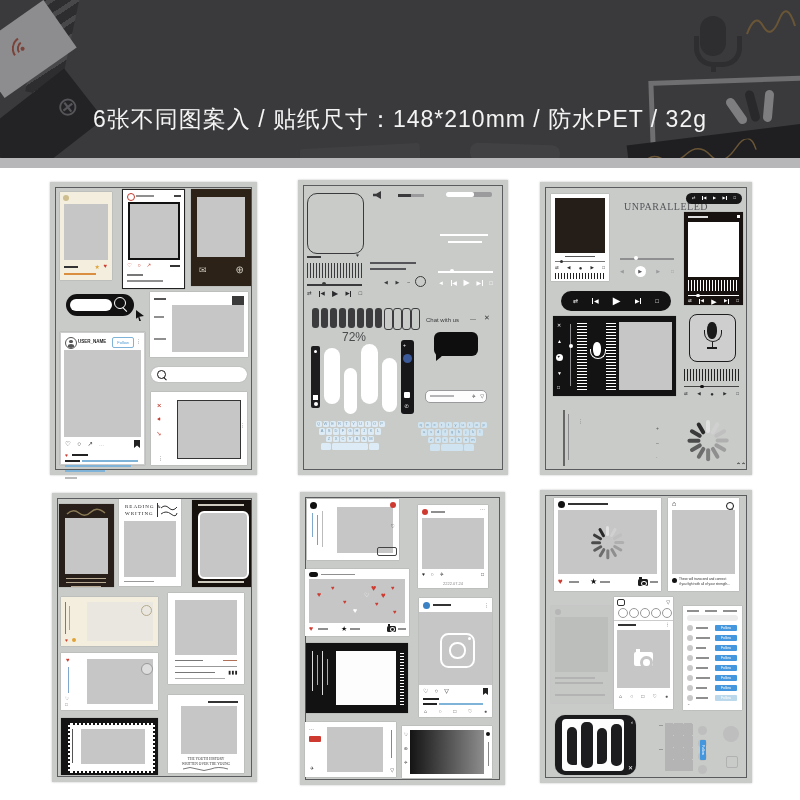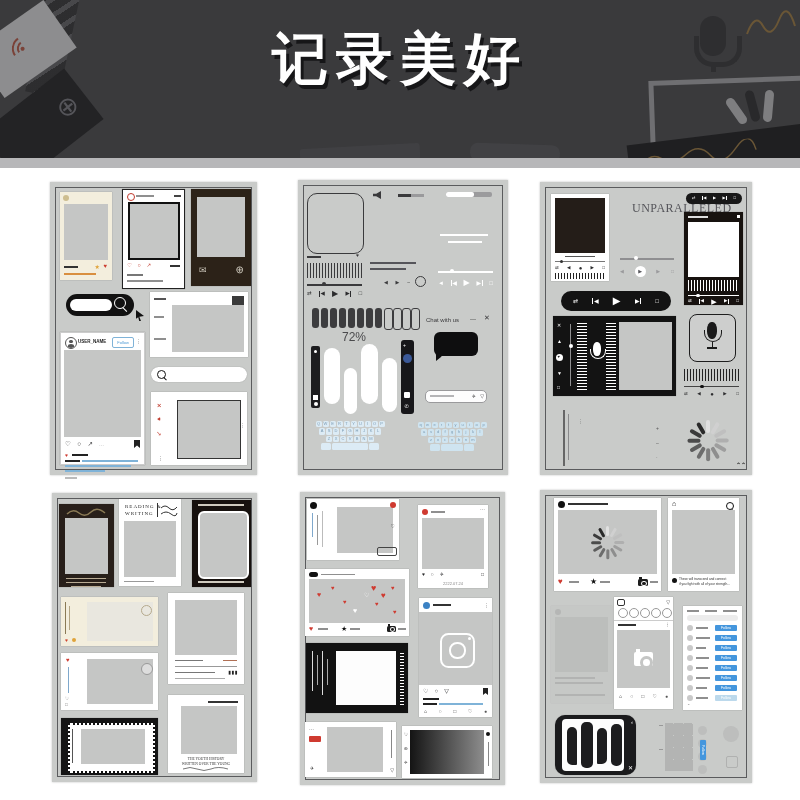--- a/index.html
+++ b/index.html
@@ -76,21 +76,21 @@
   <i style="left:732px;top:96px;width:9px;height:30px;background:#7e7e80;border-radius:5px;transform:rotate(-35deg)"></i>
   <i style="left:748px;top:90px;width:9px;height:32px;background:#29292b;border-radius:5px;transform:rotate(-15deg)"></i>
   <i style="left:764px;top:90px;width:9px;height:32px;background:#7e7e80;border-radius:5px;transform:rotate(5deg)"></i>
   <i style="left:628px;top:134px;width:185px;height:34px;background:#1f1f21;transform:rotate(-7deg)">
     <svg width="120" height="20" style="margin:8px 0 0 12px">
         <path d="M2 12 Q12 2 22 10 T46 8 T70 12 T96 8 T116 12" stroke="#6a5636" stroke-width="1.5" fill="none"></path>
       </svg>
   </i>
   <i style="left:300px;top:146px;width:120px;height:16px;background:#454548;border-radius:3px;transform:rotate(-3deg);opacity:.6"></i>
   <i style="left:470px;top:144px;width:90px;height:18px;background:#48484b;border-radius:8px;transform:rotate(2deg);opacity:.5"></i>
-  <div class="a title">记录美好</div>
+  <div class="a sub">6张不同图案入 / 贴纸尺寸：148*210mm / 防水PET / 32g</div>
 </div>
 <div class="a strip"></div>
 
 <div class="sheet" style="left:50px;top:182px;width:207px;height:293px">
   <div class="card" style="left:10px;top:10px;width:52px;height:88px;background:#f3eedd">
     <i style="left:3px;top:3px;width:6px;height:6px;background:#cdbd8f;border-radius:50%"></i>
     <div class="ph" style="left:4px;top:12px;width:44px;height:56px"></div>
     <i class="ln" style="left:4px;top:74px;width:14px;background:#333"></i>
     <i style="right:12px;top:71px;color:#e0a33a;font-size:6px">★</i>
     <i style="right:5px;top:71px;color:#cc3b2e;font-size:6px">♥</i>
@@ -262,21 +262,21 @@
     <i style="left:9px;top:65.5px;width:3px;height:3px;background:#333;border-radius:50%"></i>
     <div class="ctr" style="left:4px;top:71px;width:50px;font-size:4.5px">
       <b>⇄</b>
         <b>◀</b>
       <b style="font-size:6px">●</b>
       <b>▶</b>
         <b>□</b>
     </div>
     <i class="wave" style="left:4px;top:79px;width:50px;height:6px;color:#222"></i>
   </div>
-  <i class="serif" style="left:92px;top:19px;font-size:12px;letter-spacing:.5px;color:#55555a">UNPARALLELED</i>
+  <i class="serif" style="left:84px;top:19px;font-size:10px;letter-spacing:.5px;color:#55555a">UNPARALLELED</i>
   <div class="a pill" style="left:146px;top:11px;width:56px;height:11px;background:#181818">
     <div class="ctr" style="left:6px;top:3px;width:44px;font-size:4px;color:#fff">
       <b>⇄</b>
         <b class="skl">◀</b>
       <b>▶</b>
         <b class="skr">▶</b>
         <b>□</b>
     </div>
   </div>
   <i style="left:80px;top:76px;width:54px;height:1.5px;background:#8f8f91"></i>

